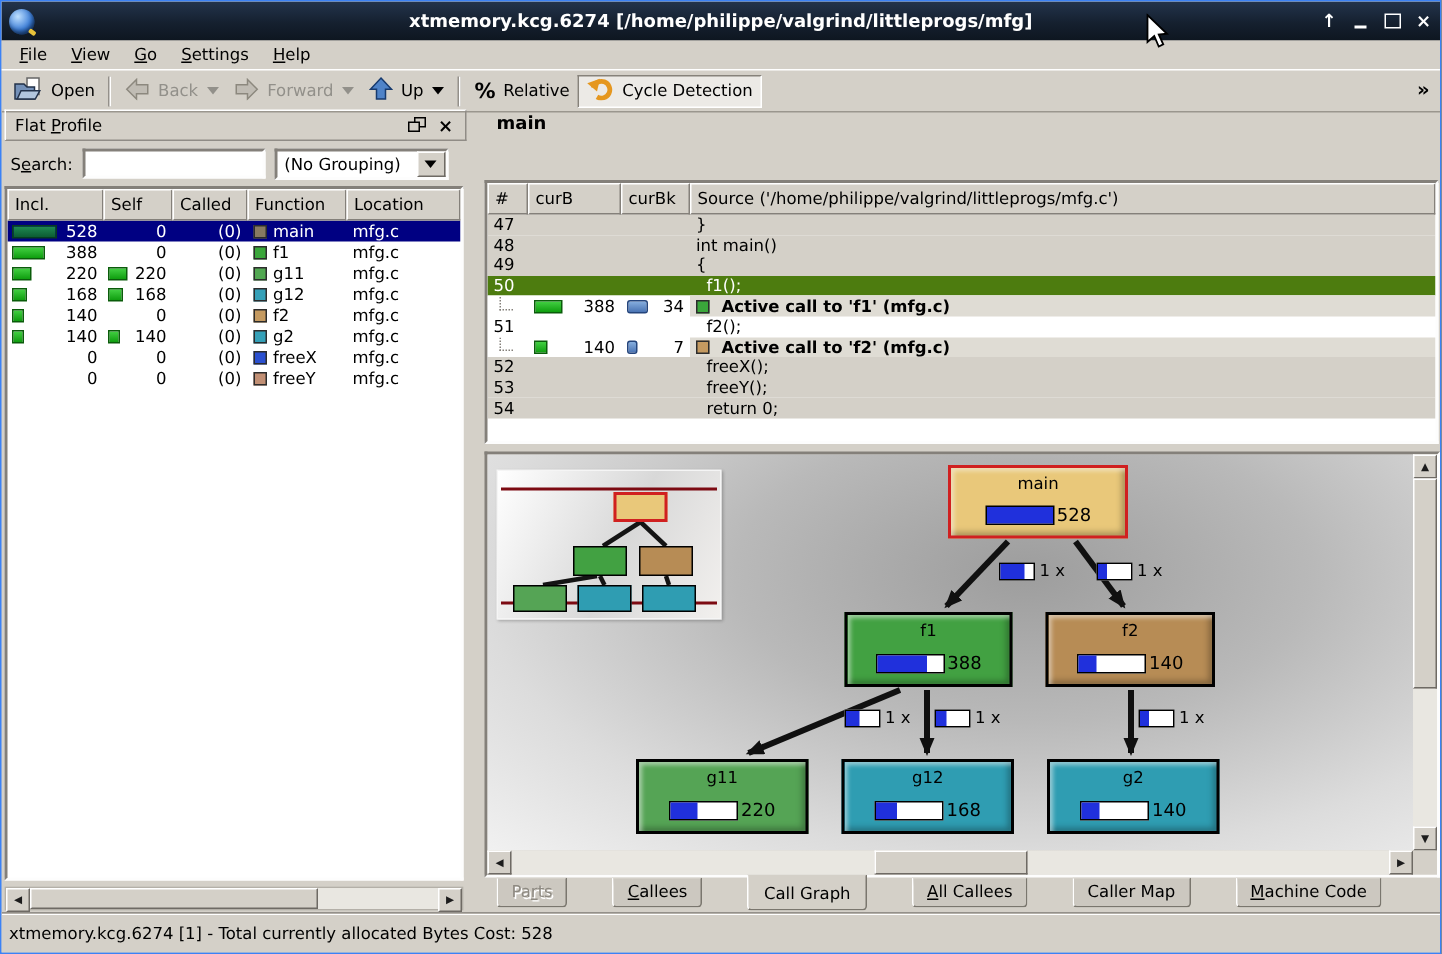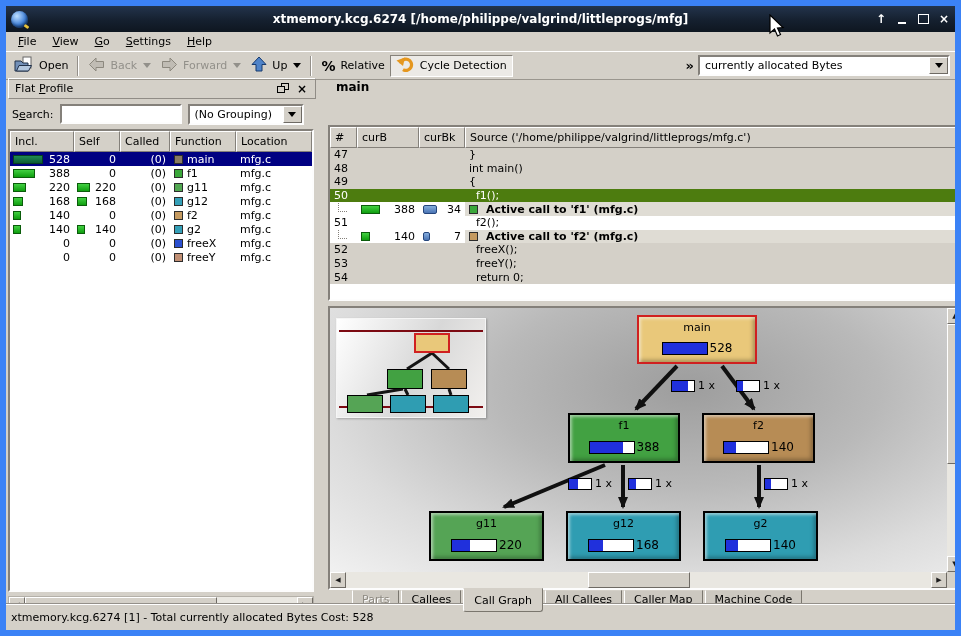--- a/index.html
+++ b/index.html
@@ -1,18 +1,18 @@
 <!DOCTYPE html>
 <html><head>
 <meta charset="utf-8">
 <style>
   html,body{margin:0;padding:0;background:#555;}
   .window{position:relative;width:961px;height:636px;background:#d4d0c8;overflow:hidden;
     font-family:"DejaVu Sans","Liberation Sans",sans-serif;font-size:11px;color:#000;
-    border:6px solid #3b82f6;box-sizing:border-box;}
+    border:1px solid #3b82f6;box-sizing:border-box;}
   
   .titlebar{position:absolute;left:0;top:0;right:0;height:26px;
     background:linear-gradient(180deg,#23344c 0%,#15202f 55%,#0e1620 100%);
     display:flex;align-items:center;color:#fff;}
   .appicon{width:17px;height:17px;margin-left:5px;border-radius:50%;
     background:radial-gradient(circle at 35% 30%,#bfe0ff,#3e7fd8 55%,#0b3f90);
     box-shadow:inset -1px -2px 3px rgba(0,0,0,.5);position:relative;}
   .appicon::after{content:"";position:absolute;right:-1px;bottom:0;width:5px;height:3px;
     background:#e8c23a;transform:rotate(35deg);border-radius:1px;}
   .title-text{position:absolute;left:0;right:0;text-align:center;font-weight:bold;font-size:12px;}
@@ -79,21 +79,21 @@
   .sthumb{position:absolute;background:#d4d0c8;border:1px solid;
     border-color:#fff #6e6a64 #6e6a64 #fff;box-sizing:border-box;}
   
   .rightpane{position:absolute;left:320px;top:72px;width:639px;height:538px;}
   .detail-title{position:absolute;left:10px;top:2px;font-weight:bold;font-size:12px;}
   .tabrow{position:absolute;left:10px;top:24px;height:24px;display:flex;align-items:flex-end;}
   .tab{padding:3px 10px 4px 10px;border:1px solid;border-color:#fff #7a766e #d4d0c8 #fff;
     border-radius:3px 3px 0 0;background:#d4d0c8;margin-right:2px;position:relative;}
   .tab.inactive{padding:2px 9px 3px 9px;top:1px;background:#ccc8c0;}
   .tab.active{z-index:3;padding-bottom:6px;margin-bottom:-2px;}
-  .btabrow{position:absolute;left:26px;top:512px;height:24px;display:flex;align-items:flex-start;}
+  .btabrow{position:absolute;left:10px;top:512px;height:24px;display:flex;align-items:flex-start;gap:28px;}
   .btab{padding:3px 10px 4px 10px;border:1px solid;border-color:#d4d0c8 #7a766e #7a766e #fff;
     border-radius:0 0 3px 3px;background:#d4d0c8;margin-right:2px;position:relative;}
   .btab.inactive{padding:2px 9px 3px 9px;background:#ccc8c0;}
   .btab.active{z-index:3;margin-top:-2px;padding-top:5px;}
   .btab.disabled{color:#8e8a82;text-shadow:1px 1px 0 #fff;}
   
   .srctable{position:absolute;left:2px;top:47px;width:636px;height:176px;background:#fff;
     border:2px solid;border-color:#84807a #fdfdfd #fdfdfd #84807a;box-sizing:border-box;overflow:hidden;}
   .srchead{display:flex;height:21px;}
   .s-c0{width:27px;} .s-c1{width:62px;} .s-c2{width:46px;} .s-c3{flex:1;}
@@ -214,26 +214,20 @@
     </div>
     <div class="tbtn checked">
       <span>
         <svg width="19" height="16" viewBox="0 0 19 16">
           <path d="M4.5 7.5 A5.6 5.6 0 1 1 7 13.6" fill="none" stroke="#e5971f" stroke-width="3.2"></path>
           <polygon points="0.5,4.5 9,1.5 7,10" fill="#e5971f"></polygon>
         </svg></span>
       <span>Cycle Detection</span>
     </div>
     <span class="overflow">»</span>
-    <div class="combo event-combo">
-      <span class="cval">currently allocated Bytes</span>
-      <span class="cbtn">
-          <span class="dd"></span>
-        </span>
-    </div>
   </div>
 
   <div class="leftdock">
     <div class="dockhead">
       <span id="fp-title">Flat <u>P</u>rofile</span>
       <span class="sp"></span>
       <span class="dockicon">
         <svg width="12" height="11" viewBox="0 0 12 11">
           <rect x="4.5" y="0.5" width="7" height="6" fill="none" stroke="#000"></rect>
           <rect x="0.5" y="3.5" width="7" height="6" fill="#d4d0c8" stroke="#000"></rect>

